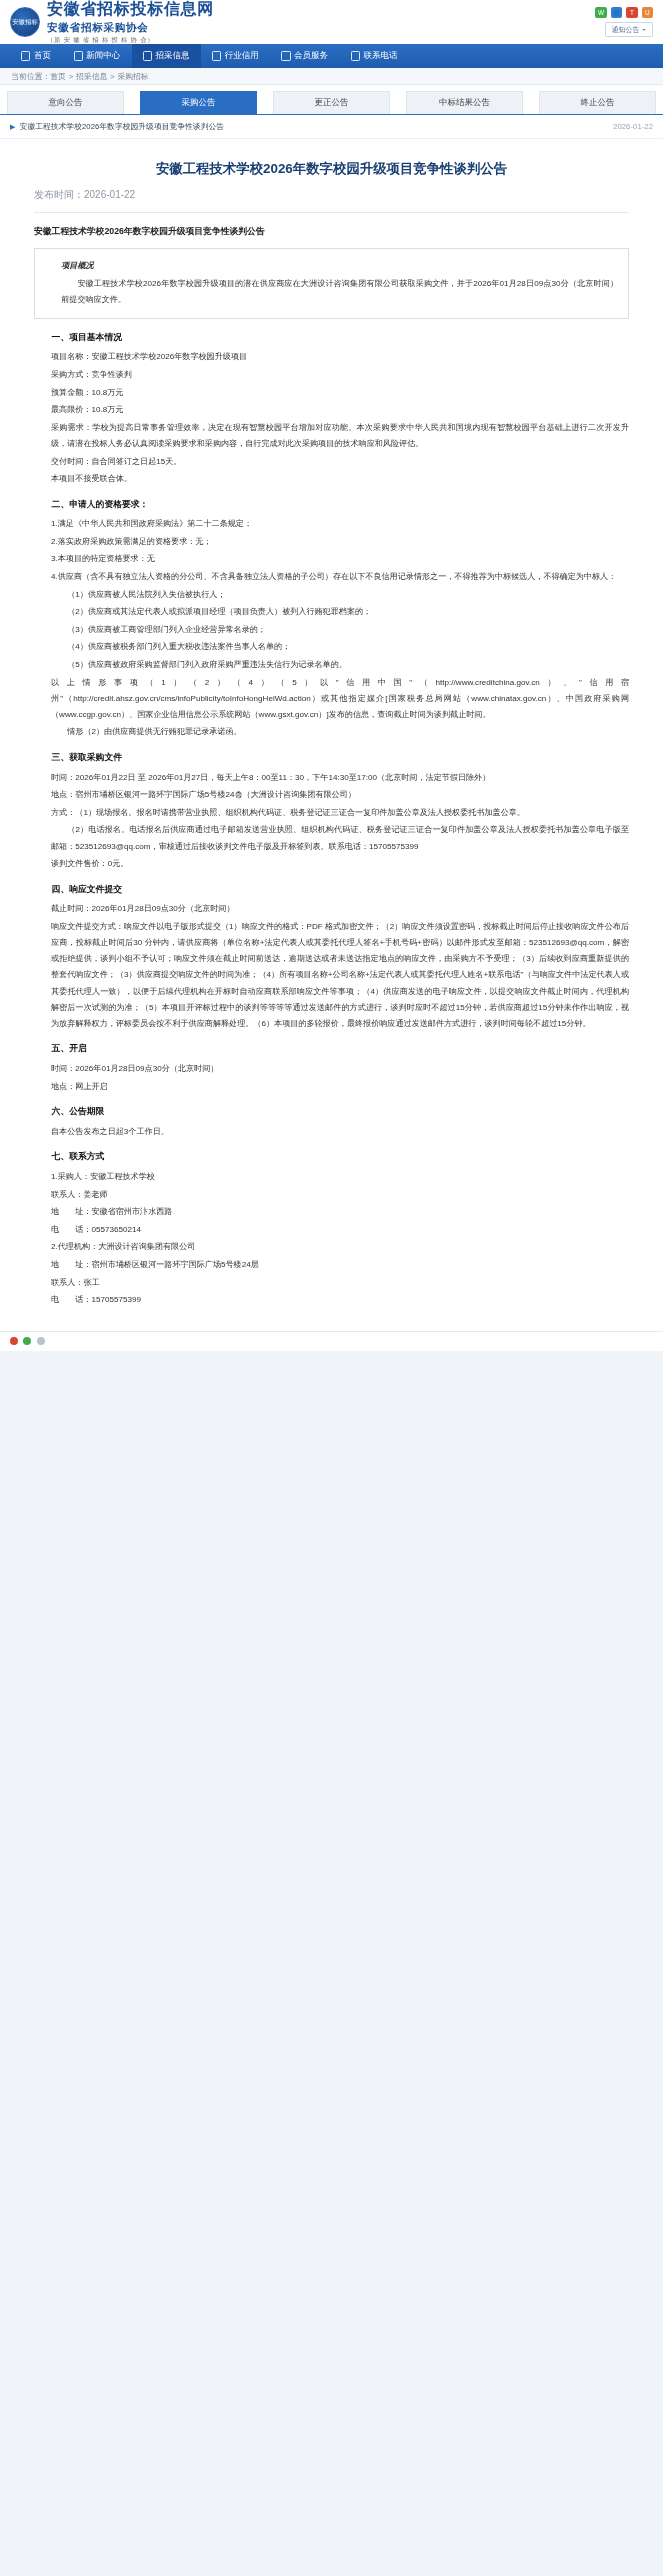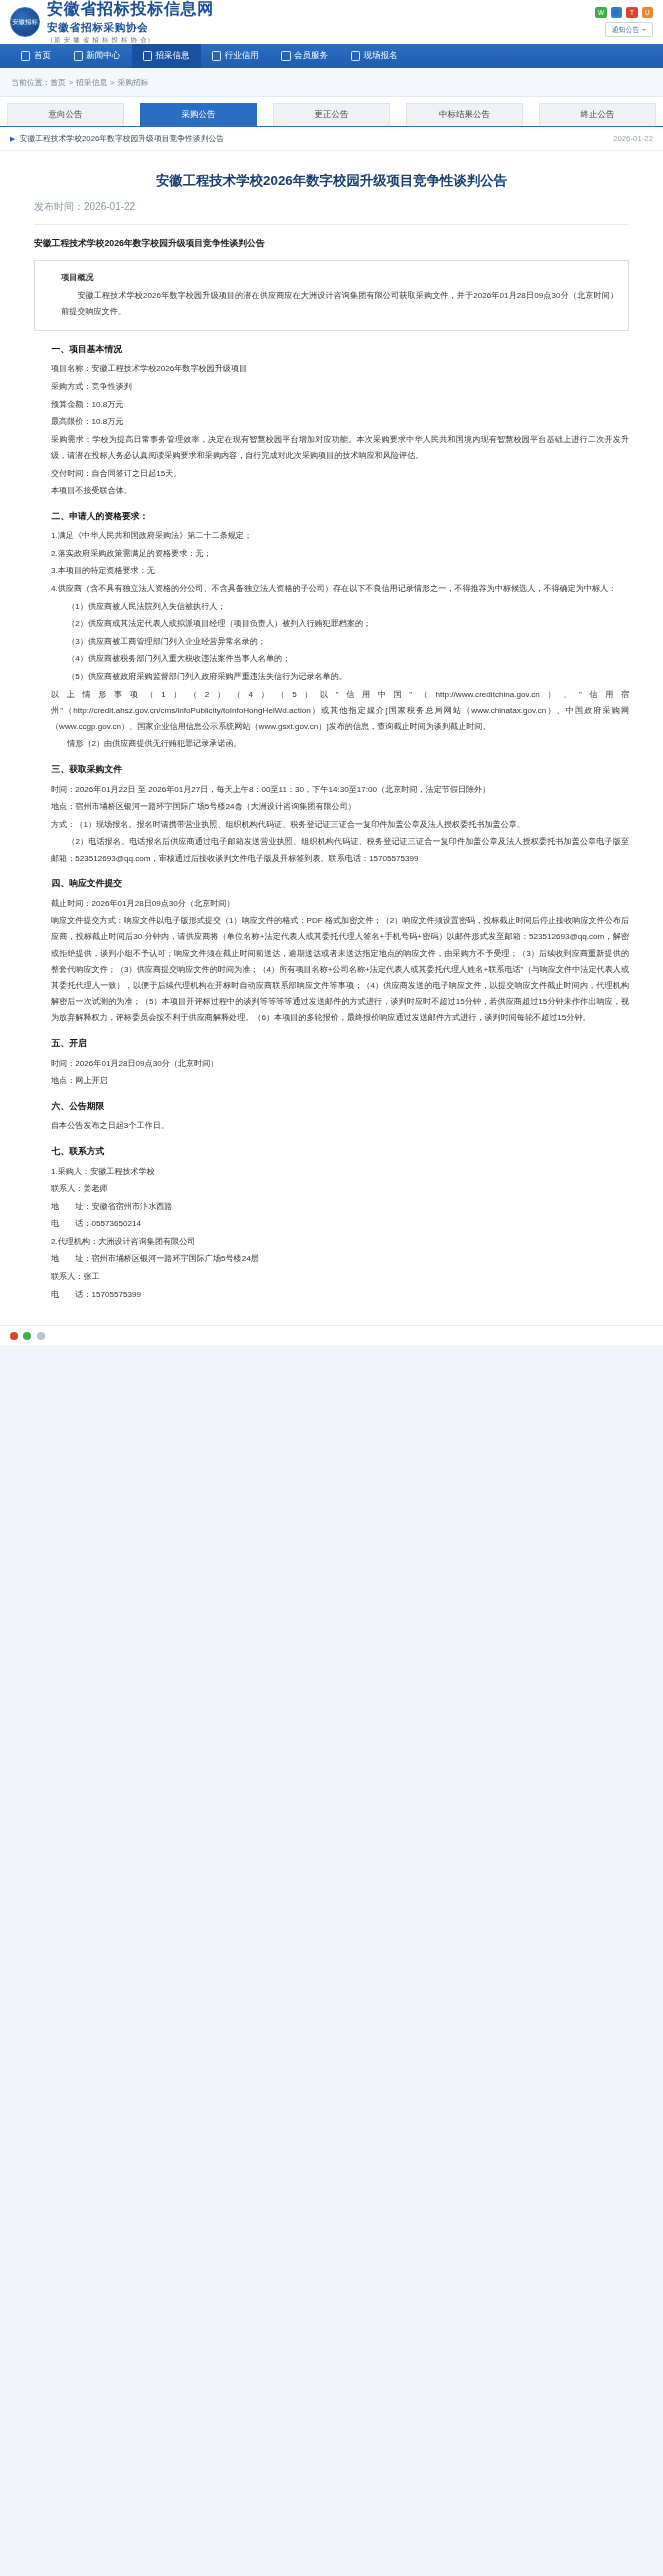--- a/index.html
+++ b/index.html
@@ -53,21 +53,21 @@
     padding-left: 10px;
   }
   .nav-item {
     color:#fff; font-size:8.5px; display:flex; align-items:center; gap:3.5px;
     padding: 0 11.3px; cursor:pointer; white-space:nowrap;
   }
   .nav-item.active { background:#1a50a0; }
   .nav-ico { width:9.2px;height:9.2px;border:0.7px solid rgba(255,255,255,.85); border-radius:1.4px; display:inline-block;}
   
   .crumb {
-    background:#f4f7fb; height:29px; display:flex; align-items:center;
+    background:#f4f7fb; height:17px; display:flex; align-items:center;
     padding:0 11.3px; font-size:7.8px; color:#7a8494; border-bottom:0.7px solid #e3e9f0;
   }
   .crumb .sep { margin:0 2.8px;}
   
   .subtabs {
     background:#fff; display:flex; padding: 5.7px 7px 0 7px; gap:16px; border-bottom:1.4px solid #2a6ec4;
   }
   .subtab {
     flex:1; text-align:center; font-size:8.5px; padding:5px 0; color:#444;
     background:#eef2f7; border:0.7px solid #dde4ec; border-bottom:none; cursor:pointer;
@@ -87,21 +87,21 @@
   }
   h1.doc-title {
     font-size: 13.4px; text-align:center; color:#1a3f73; margin: 7px 0 10px 0; font-weight:bold;
   }
   .pubdate { text-align:left; font-size:10px; color:#8d97a5; margin-bottom:10px; }
   .hr { border-top:0.7px solid #e6eaef; margin: 7px 0 12.7px 0;}
   .doc-sub { font-size:8.8px; font-weight:bold; color:#222; margin: 4.2px 0 10px 0;}
   .box {
     border:0.7px solid #d8dee6; padding:8.5px 10px; margin-bottom:12.7px; line-height:1.9; font-size:8.1px;
   }
-  .box .bt { font-weight:bold; margin-bottom:2.8px;}
+  .box .bt { font-weight:bold; margin-bottom:2.8px;font-style:italic;}
   .p { line-height:2.0; font-size:8.1px; text-align:justify; margin:0 0 1.4px 0;}
   .indent { text-indent: 2em; }
   .sec { font-size:8.8px; font-weight:bold; margin: 11.3px 0 5.7px 0; color:#111;}
   .lvl1 { margin-left: 2em; }
   .lvl2 { margin-left: 2em; }
   .blue { color:#1a5fb4; }
   
   .footer-bar {
     background:#fff; border-top:0.7px solid #e6eaef; height:20px; display:flex; align-items:center; padding:0 10px; gap:5.7px;
   }
@@ -151,21 +151,21 @@
   <div class="nav-item">
     <span class="nav-ico"></span>
     <span>行业信用</span>
   </div>
   <div class="nav-item">
     <span class="nav-ico"></span>
     <span>会员服务</span>
   </div>
   <div class="nav-item">
     <span class="nav-ico"></span>
-    <span>现场报名</span>
+    <span>联系电话</span>
   </div>
 </div>
 
 <div class="crumb">
   <span>当前位置：</span>
   <span>首页</span>
   <span class="sep">&gt;</span>
   <span>招采信息</span>
   <span class="sep">&gt;</span>
   <span>采购招标</span>
@@ -222,20 +222,21 @@
     <div class="p">以上情形事项（1）（2）（4）（5）以"信用中国"（http://www.creditchina.gov.cn）、"信用宿州"（http://credit.ahsz.gov.cn/cms/infoPublicity/toInfoHongHeiWd.action）或其他指定媒介[国家税务总局网站（www.chinatax.gov.cn）、中国政府采购网（www.ccgp.gov.cn）、国家企业信用信息公示系统网站（www.gsxt.gov.cn）]发布的信息，查询截止时间为谈判截止时间。</div>
     <div class="p indent">情形（2）由供应商提供无行贿犯罪记录承诺函。</div>
   </div>
 
   <div class="sec lvl1">三、获取采购文件</div>
   <div class="lvl2">
     <div class="p">时间：2026年01月22日 至 2026年01月27日，每天上午8：00至11：30，下午14:30至17:00（北京时间，法定节假日除外）</div>
     <div class="p">地点：宿州市埇桥区银河一路环宇国际广场5号楼24층（大洲设计咨询集团有限公司）</div>
     <div class="p">方式：（1）现场报名。报名时请携带营业执照、组织机构代码证、税务登记证三证合一复印件加盖公章及法人授权委托书加盖公章。</div>
     <div class="p indent">（2）电话报名。电话报名后供应商通过电子邮箱发送营业执照、组织机构代码证、税务登记证三证合一复印件加盖公章及法人授权委托书加盖公章电子版至邮箱：523512693@qq.com，审核通过后接收谈判文件电子版及开标签到表。联系电话：15705575399</div>
+    <div class="p">谈判文件售价：0元。</div>
   </div>
 
   <div class="sec lvl1">四、响应文件提交</div>
   <div class="lvl2">
     <div class="p">截止时间：2026年01月28日09点30分（北京时间）</div>
     <div class="p">响应文件提交方式：响应文件以电子版形式提交（1）响应文件的格式：PDF 格式加密文件；（2）响应文件须设置密码，投标截止时间后停止接收响应文件公布后应商，投标截止时间后30 分钟内，请供应商将（单位名称+法定代表人或其委托代理人签名+手机号码+密码）以邮件形式发至邮箱：523512693@qq.com，解密或拒绝提供，谈判小组不予认可；响应文件须在截止时间前送达，逾期送达或者未送达指定地点的响应文件，由采购方不予受理；（3）后续收到应商重新提供的整套代响应文件；（3）供应商提交响应文件的时间为准；（4）所有项目名称+公司名称+法定代表人或其委托代理人姓名+联系电话"（与响应文件中法定代表人或其委托代理人一致），以便于后续代理机构在开标时自动应商联系部响应文件等事项；（4）供应商发送的电子响应文件，以提交响应文件截止时间内，代理机构解密后一次试测的为准；（5）本项目开评标过程中的谈判等等等等通过发送邮件的方式进行，谈判时应时不超过15分钟，若供应商超过15分钟未作作出响应，视为放弃解释权力，评标委员会按不利于供应商解释处理。（6）本项目的多轮报价，最终报价响应通过发送邮件方式进行，谈判时间每轮不超过15分钟。</div>
   </div>
 
   <div class="sec lvl1">五、开启</div>
   <div class="lvl2">

